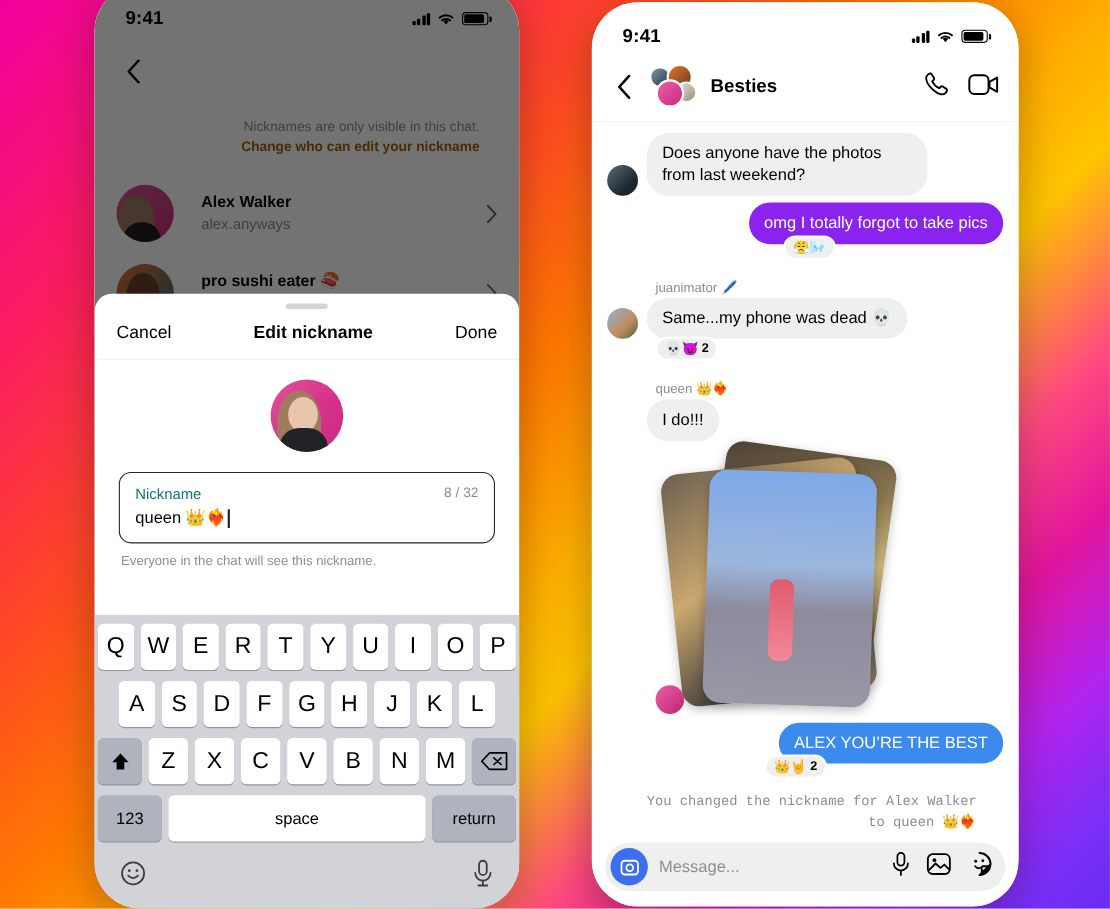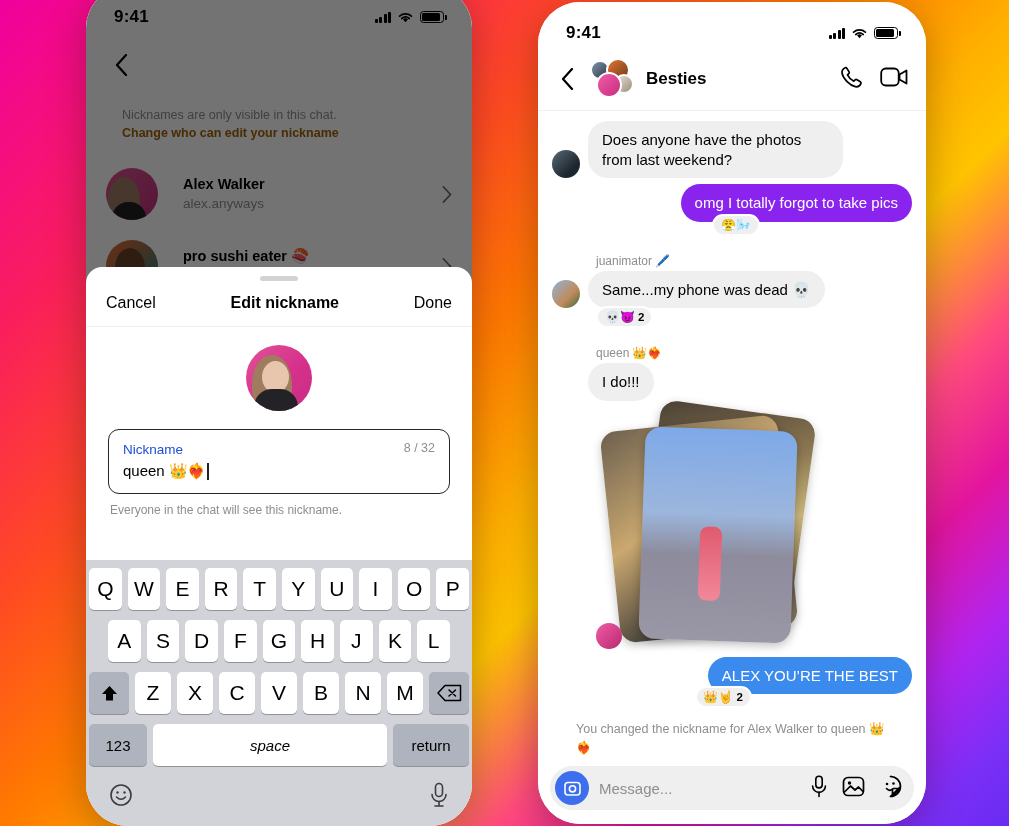--- a/index.html
+++ b/index.html
@@ -55,21 +55,21 @@
   .batt::after{content:"";position:absolute;right:-3.5px;top:3px;width:2px;height:5px;background:#000;border-radius:0 1px 1px 0;}
   .batt i{position:absolute;left:1.3px;top:1.3px;bottom:1.3px;width:18px;background:#000;border-radius:1.5px;}
 
   
   .nick-screen { position:absolute; inset:0; background:#fff; }
   .dim-layer { position:absolute; inset:0; background:rgba(0,0,0,.55); z-index:5; pointer-events:none;}
   .nav-bar { height:54px; display:flex; align-items:center; padding:0 20px; position:relative;}
   .nav-back { width:30px; height:30px; display:flex; align-items:center; justify-content:center;}
   .nav-back svg{display:block}
   .nav-title{position:absolute;left:0;right:0;text-align:center;font-size:17px;font-weight:700;color:#000;pointer-events:none;}
-  .nick-note{padding:14px 36px 16px;text-align:left;}
+  .nick-note{padding:14px 36px 16px;text-align:right;}
   .nick-note .l1{font-size:12.5px;color:#8e8e8e;line-height:1.45;}
   .nick-note .l2{font-size:12.5px;color:#a16207;font-weight:600;line-height:1.45;}
   .nick-row{display:flex;align-items:center;padding:10px 20px;gap:25px;}
   .nick-av{width:52px;height:52px;border-radius:50%;flex:none;overflow:hidden;position:relative;}
   .av-a{background:linear-gradient(135deg,#d94f92 0%,#c4317a 100%);}
   .av-a::before{content:"";position:absolute;left:2px;top:9px;width:32px;height:46px;border-radius:50% 50% 44% 44%;background:#9e7b63;}
   .av-a::after{content:"";position:absolute;left:6px;top:34px;width:34px;height:26px;border-radius:16px 16px 0 0;background:#1f1f23;}
   .av-b{background:linear-gradient(135deg,#f0662c 0%,#1f7a7a 100%);}
   .av-b::before{content:"";position:absolute;left:9px;top:8px;width:30px;height:40px;border-radius:50%;background:#6b4027;}
   .av-b::after{content:"";position:absolute;left:4px;top:36px;width:42px;height:22px;border-radius:14px 14px 0 0;background:#24526b;}
@@ -91,38 +91,38 @@
   .sheet-body{padding:18px 22px 0;}
   .big-av{width:66px;height:66px;border-radius:50%;margin:0 auto;position:relative;overflow:hidden;
     background:linear-gradient(135deg,#e05397 0%,#d6318b 55%,#c92c85 100%);}
   .big-av .hair{position:absolute;left:6px;top:10px;width:40px;height:58px;border-radius:50% 50% 42% 42%;background:#a07c5e;}
   .big-av .face{position:absolute;left:16px;top:16px;width:27px;height:32px;border-radius:50%;background:#e7c6ad;}
   .big-av .body{position:absolute;left:8px;top:44px;width:44px;height:30px;border-radius:18px 18px 0 0;background:#232327;}
   .field{
     margin-top:18px;border:1.6px solid #262626;border-radius:11px;
     padding:10px 14px 11px;position:relative;
   }
-  .field .flabel{font-size:13.5px;color:#1d4ed8;line-height:1.5;}
+  .field .flabel{font-size:13.5px;color:#0f766e;line-height:1.5;}
   .field .fcount{position:absolute;right:14px;top:11px;font-size:12.5px;color:#8e8e8e;}
   .field .fvalue{font-size:15px;color:#000;line-height:1.45;display:flex;align-items:center;}
   .caret{display:inline-block;width:1.6px;height:17px;background:#222;margin-left:1px;}
   .fhelp{font-size:12px;color:#8e8e8e;margin-top:9px;padding-left:2px;}
 
   
   .kb{margin-top:auto;background:#d1d3d9;padding:8px 3px 4px;}
   .kb-row{display:flex;justify-content:center;gap:6px;margin-bottom:10px;}
   .key{
     background:#fff;border-radius:5px;height:42px;min-width:30px;flex:1;
     display:flex;align-items:center;justify-content:center;
     font-size:21px;color:#000;box-shadow:0 1px 0 rgba(0,0,0,.3);
   }
   .kb-row.r2{padding:0 19px;}
   .kb-row.r3{padding:0 0;}
   .key.wide{flex:0 0 40px;background:#aeb3bd;}
-  .key.space{flex:1 1 auto;font-size:15px;font-style:italic;}
+  .key.space{flex:1 1 auto;font-size:15px;}
   .key.num{flex:0 0 58px;background:#aeb3bd;font-size:15px;}
   .key.ret{flex:0 0 76px;background:#aeb3bd;font-size:15px;}
   .kb-bottom{display:flex;align-items:center;justify-content:space-between;padding:6px 20px 10px;}
   .kb-ico{color:#3c3c43;}
 
   
   .chat-screen{position:absolute;inset:0;background:#fff;display:flex;flex-direction:column;}
   .chat-head{display:flex;align-items:center;padding:6px 18px 12px;border-bottom:1px solid #efefef;gap:10px;}
   .chat-back{width:22px;display:flex;align-items:center;justify-content:center;}
   .grp{position:relative;width:48px;height:38px;flex:none;}
@@ -161,21 +161,21 @@
     background:linear-gradient(160deg,#4a4035 0%,#8e7a52 35%,#c9b67c 60%,#5d4a33 100%);}
   .ph2{left:14px;top:16px;width:178px;height:212px;transform:rotate(-6deg);
     background:linear-gradient(150deg,#6d6050 0%,#caa86f 40%,#3d3a37 75%,#8a7a63 100%);}
   .ph3{left:46px;top:22px;width:152px;height:212px;transform:rotate(2deg);
     background:linear-gradient(180deg,#7ea9e8 0%,#9cb6dd 40%,#8d8b9c 60%,#9a98a6 100%);}
   .ph3::after{content:"";position:absolute;left:38%;top:46%;width:22px;height:74px;border-radius:8px;
     background:linear-gradient(180deg,#e05a6f,#f2889a);}
   .stack-av{position:absolute;left:0;bottom:8px;width:26px;height:26px;border-radius:50%;
     background:linear-gradient(135deg,#f05ca8 0%,#b8296f 100%);}
 
-  .sys-note{text-align:left;padding:4px 24px 0;}
+  .sys-note{text-align:right;padding:4px 24px 0;font-family:Liberation Mono, monospace;}
   .sys-note .t{font-size:12.5px;color:#8e8e8e;line-height:1.5;}
 
   .composer{padding:10px 12px 14px;display:flex;}
   .comp-inner{flex:1;background:#efefef;border-radius:24px;height:44px;display:flex;align-items:center;padding:0 12px 0 5px;gap:10px;}
   .cam{width:34px;height:34px;border-radius:50%;background:#3B6FEE;flex:none;display:flex;align-items:center;justify-content:center;}
   .comp-ph{flex:1;font-size:15px;color:#8e8e8e;}
   .comp-acts{display:flex;align-items:center;gap:14px;}
 </style>
 </head>
 <body>

